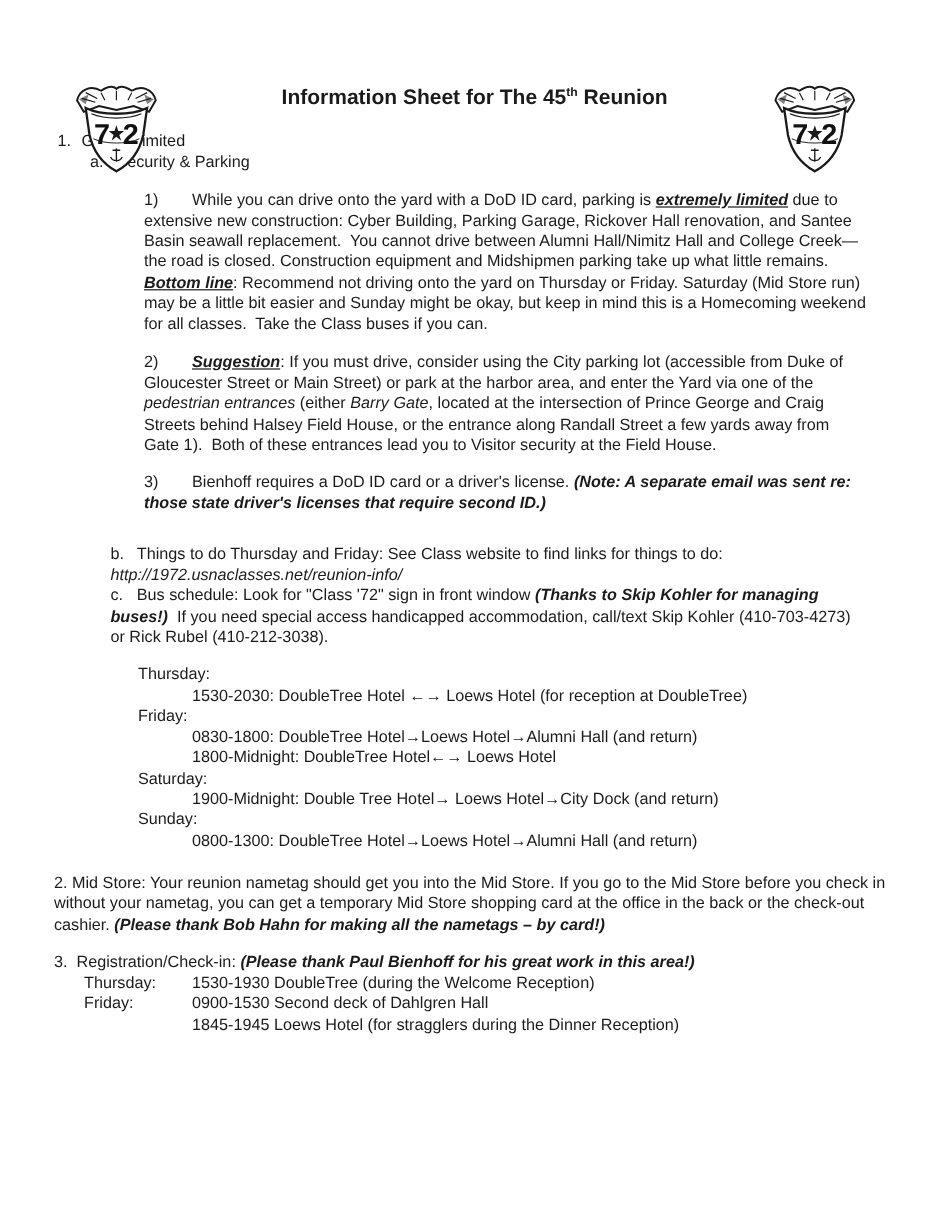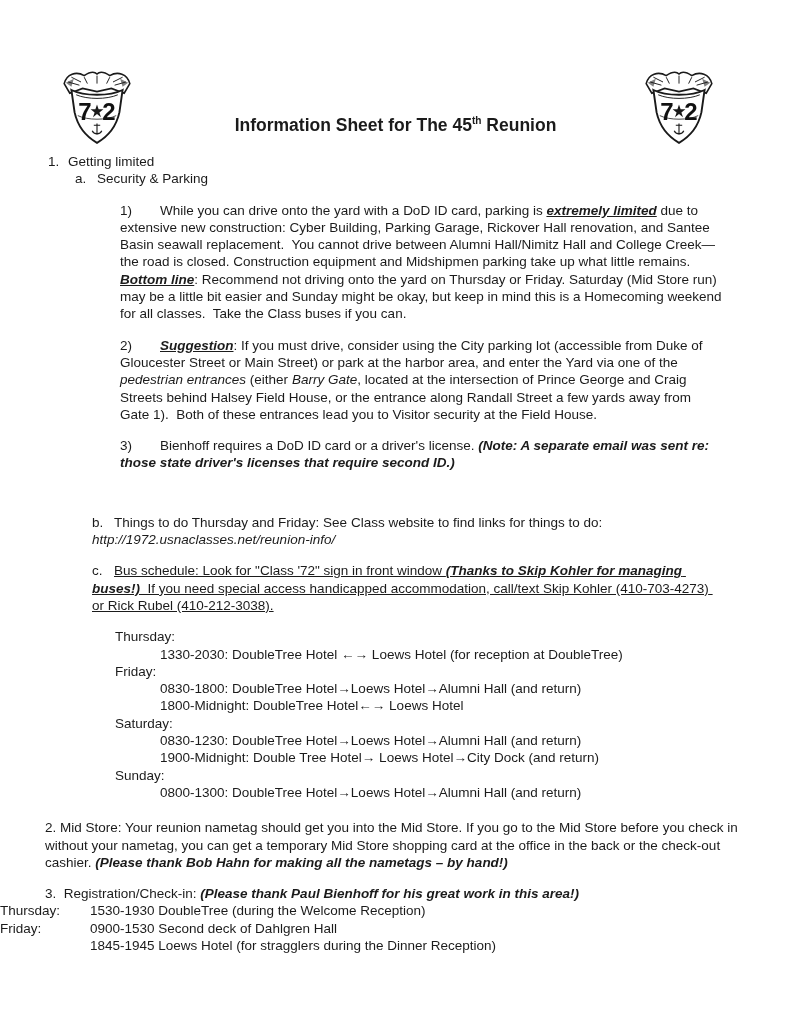--- a/index.html
+++ b/index.html
@@ -12,48 +12,48 @@
     font-family:"Liberation Sans","DejaVu Sans",sans-serif;
     font-size:13.5px;
     line-height:17.3px;
     overflow:hidden;
   }
   .crest{position:absolute;top:66px;}
   .crest-left{left:60px;}
   .crest-right{left:642px;}
   .title{
     margin:0;
-    padding-top:112px;
+    padding-top:68px;
     text-align:center;
     font-size:17.5px;
     line-height:26px;
     font-weight:700;
     white-space:pre-wrap;
   }
   .rich,.plain{white-space:pre-wrap;}
   .b{font-weight:700;}
   .i{font-style:italic;}
   .u{text-decoration:underline;}
   .sup{vertical-align:super;font-size:0.58em;line-height:0;}
   .h-num{margin-left:48px;margin-top:15px;}
   .h-num .idx{display:inline-block;width:20px;}
   .sub-a{margin-left:75px;}
   .sub-a .idx{display:inline-block;width:22px;}
   .item-para{margin-left:120px;width:602px;margin-top:14px;}
   .item-para:first-of-type{margin-top:0;}
   .pnum{display:inline-block;width:40px;}
   .pnum-sm{display:inline-block;width:22px;}
-  .sub-b{margin-left:92px;width:632px;margin-top:42px;}
-  .sub-c{margin-left:92px;width:632px;margin-top:14px;text-decoration:underline;}
+  .sub-b{margin-left:92px;width:632px;margin-top:25px;}
+  .sub-c{margin-left:92px;width:632px;margin-top:0;}
   .sched{margin-top:14px;}
   .sched .day{margin-left:115px;}
   .sched .run{margin-left:160px;}
   .sec2{margin-left:45px;width:707px;margin-top:18px;}
   .sec3-head{margin-left:45px;margin-top:14px;}
-  .reg-row{}
+  .reg-row{margin-left:70px;}
   .reg-day{display:inline-block;width:90px;}
   .crest svg text{font-family:"Liberation Sans","DejaVu Sans",sans-serif;}
 </style>
 </head>
 <body>
 
 <div class="page">
 
   <div class="crest crest-left">
     <svg width="74" height="80" viewBox="0 0 92 100" aria-hidden="true">
@@ -110,32 +110,31 @@
   <div class="sub-b">
     <span class="pnum-sm">b.</span><span class="plain">Things to do Thursday and Friday: See Class website to find links for things to do: </span><span class="plain i">http://1972.usnaclasses.net/reunion-info/</span>
   </div>
 
   <div class="sub-c">
     <span class="pnum-sm">c.</span><span class="rich"><span>Bus schedule: Look for "Class '72" sign in front window </span><span class="b i">(Thanks to Skip Kohler for managing buses!)</span><span>  If you need special access handicapped accommodation, call/text Skip Kohler (410-703-4273) or Rick Rubel (410-212-3038).</span></span>
   </div>
 
   <div class="sched">
     <div class="day">Thursday:</div>
-    <div class="run">1330-2030: DoubleTree Hotel ←→ Loews Hotel (for reception at DoubleTree)</div>
+    <div class="run">1530-2030: DoubleTree Hotel ←→ Loews Hotel (for reception at DoubleTree)</div>
     <div class="day">Friday:</div>
     <div class="run">0830-1800: DoubleTree Hotel→Loews Hotel→Alumni Hall (and return)</div>
     <div class="run">1800-Midnight: DoubleTree Hotel←→ Loews Hotel</div>
     <div class="day">Saturday:</div>
-    <div class="run">0830-1230: DoubleTree Hotel→Loews Hotel→Alumni Hall (and return)</div>
     <div class="run">1900-Midnight: Double Tree Hotel→ Loews Hotel→City Dock (and return)</div>
     <div class="day">Sunday:</div>
     <div class="run">0800-1300: DoubleTree Hotel→Loews Hotel→Alumni Hall (and return)</div>
   </div>
 
-  <div class="sec2 rich"><span>2. Mid Store: Your reunion nametag should get you into the Mid Store. If you go to the Mid Store before you check in without your nametag, you can get a temporary Mid Store shopping card at the office in the back or the check-out cashier. </span><span class="b i">(Please thank Bob Hahn for making all the nametags – by hand!)</span></div>
+  <div class="sec2 rich"><span>2. Mid Store: Your reunion nametag should get you into the Mid Store. If you go to the Mid Store before you check in without your nametag, you can get a temporary Mid Store shopping card at the office in the back or the check-out cashier. </span><span class="b i">(Please thank Bob Hahn for making all the nametags – by card!)</span></div>
 
   <div class="sec3-head rich"><span>3.  Registration/Check-in: </span><span class="b i">(Please thank Paul Bienhoff for his great work in this area!)</span></div>
   <div>
     <div class="reg-row">
       <span class="reg-day">Thursday:</span><span class="plain">1530-1930 DoubleTree (during the Welcome Reception)</span>
     </div>
     <div class="reg-row">
       <span class="reg-day">Friday:</span><span class="plain">0900-1530 Second deck of Dahlgren Hall</span>
     </div>
     <div class="reg-row">

